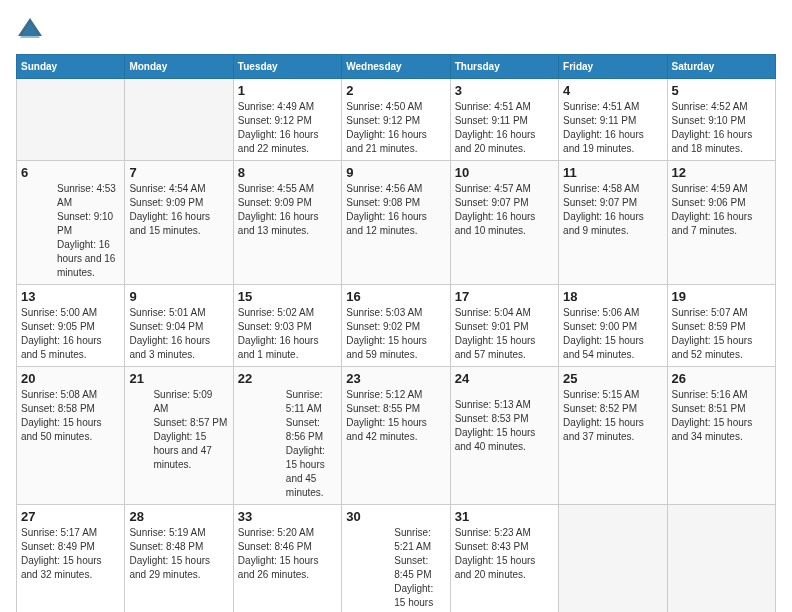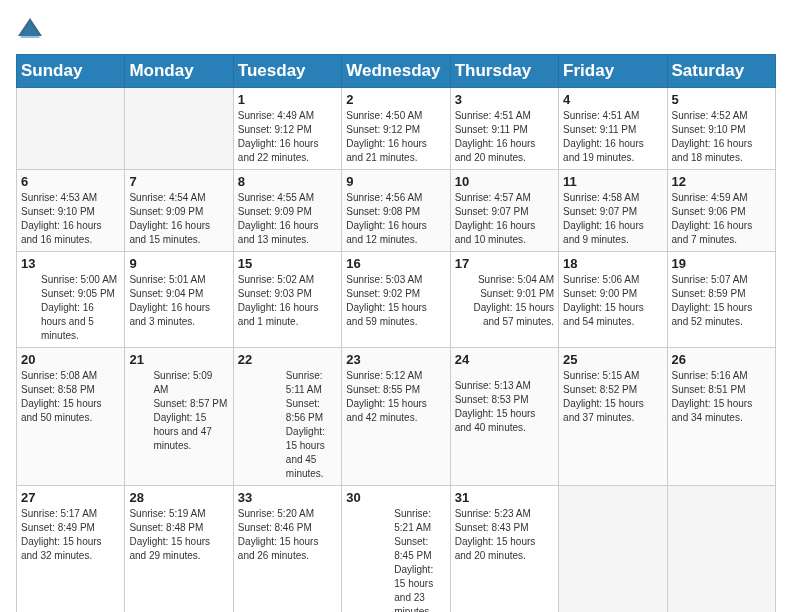--- a/index.html
+++ b/index.html
@@ -40,21 +40,21 @@
     table {
       width: 100%;
       border-collapse: collapse;
       font-size: 11px;
     }
     thead th {
       background-color: #2980b9;
       color: #fff;
       padding: 6px 4px;
       text-align: left;
-      font-size: 17px;
+      font-size: 10px;
       border: 1px solid #2471a3;
     }
     td {
       border: 1px solid #ccc;
       vertical-align: top;
       padding: 4px;
       height: 80px;
       width: 107px;
       background: #fff;
     }
@@ -138,21 +138,21 @@
         <td>
           <div class="day-num">5</div>
           <div class="day-info" style="white-space: pre-line;">Sunrise: 4:52 AM
 Sunset: 9:10 PM
 Daylight: 16 hours and 18 minutes.</div>
         </td>
       </tr>
       <tr>
         <td>
           <div class="day-num">6</div>
-          <div class="day-info" style="white-space: pre-line;">Sunrise: 4:53 AM
+          <div class="day-info" style="white-space: pre-line; margin-left: 36px;">Sunrise: 4:53 AM
 Sunset: 9:10 PM
 Daylight: 16 hours and 16 minutes.</div>
         </td>
         <td>
           <div class="day-num">7</div>
           <div class="day-info" style="white-space: pre-line;">Sunrise: 4:54 AM
 Sunset: 9:09 PM
 Daylight: 16 hours and 15 minutes.</div>
         </td>
         <td>
@@ -182,21 +182,21 @@
         <td>
           <div class="day-num">12</div>
           <div class="day-info" style="white-space: pre-line;">Sunrise: 4:59 AM
 Sunset: 9:06 PM
 Daylight: 16 hours and 7 minutes.</div>
         </td>
       </tr>
       <tr>
         <td>
           <div class="day-num">13</div>
-          <div class="day-info" style="white-space: pre-line; margin-left: 20px;">Sunrise: 5:00 AM
+          <div class="day-info" style="white-space: pre-line;">Sunrise: 5:00 AM
 Sunset: 9:05 PM
 Daylight: 16 hours and 5 minutes.</div>
         </td>
         <td>
           <div class="day-num">9</div>
           <div class="day-info" style="white-space: pre-line;">Sunrise: 5:01 AM
 Sunset: 9:04 PM
 Daylight: 16 hours and 3 minutes.</div>
         </td>
         <td>
@@ -206,21 +206,21 @@
 Daylight: 16 hours and 1 minute.</div>
         </td>
         <td>
           <div class="day-num">16</div>
           <div class="day-info" style="white-space: pre-line;">Sunrise: 5:03 AM
 Sunset: 9:02 PM
 Daylight: 15 hours and 59 minutes.</div>
         </td>
         <td>
           <div class="day-num">17</div>
-          <div class="day-info" style="white-space: pre-line; text-align: right;">Sunrise: 5:04 AM
+          <div class="day-info" style="white-space: pre-line;">Sunrise: 5:04 AM
 Sunset: 9:01 PM
 Daylight: 15 hours and 57 minutes.</div>
         </td>
         <td>
           <div class="day-num">18</div>
           <div class="day-info" style="white-space: pre-line;">Sunrise: 5:06 AM
 Sunset: 9:00 PM
 Daylight: 15 hours and 54 minutes.</div>
         </td>
         <td>

